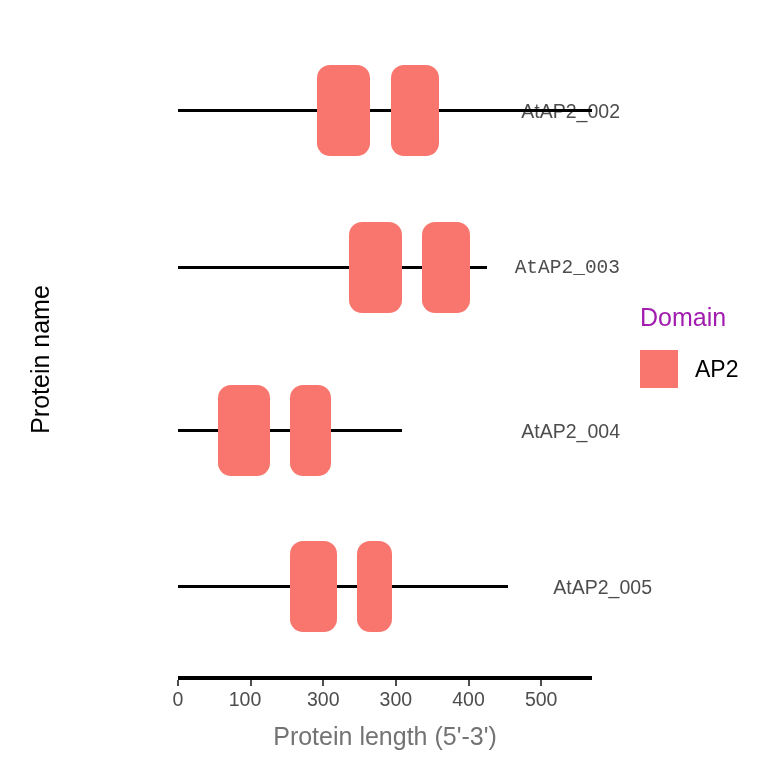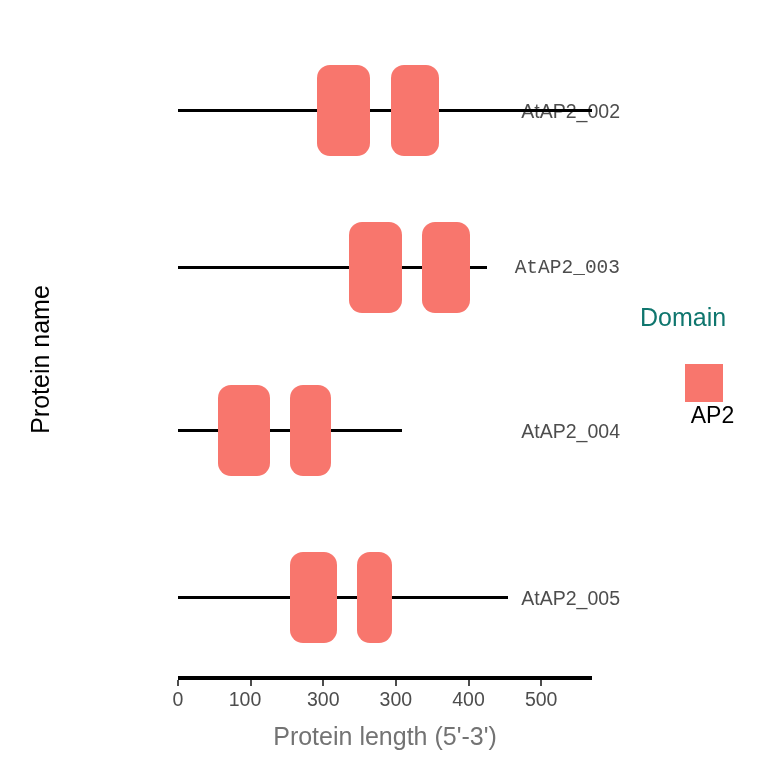--- a/index.html
+++ b/index.html
@@ -98,29 +98,28 @@
 
   
   #legend {
     position: absolute;
     left: 640px;
     top: 305px;
     width: 128px;
   }
   .legend-title {
     font-size: 25px;
-    color: #0f766e;
+    color: #a21caf;
     line-height: 1;
-    margin-bottom: 34px;
+    margin-bottom: 20px;
     white-space: nowrap;
   }
   .legend-item {
     display: flex;
     align-items: center;
-    flex-direction: column;
   }
   .legend-swatch {
     width: 38px;
     height: 38px;
     background: #F8766D;
     flex: 0 0 auto;
   }
   .legend-label {
     margin-left: 17px;
     font-size: 23px;
@@ -147,21 +146,21 @@
         <div class="protein-backbone" style="left: 178px; width: 309.411px; top: 74px;"></div>
         <div class="domain-box" title="AP2" style="left: 348.684px; width: 53.0211px; top: 29.5px; height: 91px; background: rgb(248, 118, 109);"></div>
         <div class="domain-box" title="AP2" style="left: 422.042px; width: 47.9368px; top: 29.5px; height: 91px; background: rgb(248, 118, 109);"></div>
       </div>
       <div class="protein-row" style="top: 355px;">
         <div class="protein-label" style="top: 67px;">AtAP2_004</div>
         <div class="protein-backbone" style="left: 178px; width: 223.705px; top: 74px;"></div>
         <div class="domain-box" title="AP2" style="left: 217.947px; width: 52.2947px; top: 29.5px; height: 91px; background: rgb(248, 118, 109);"></div>
         <div class="domain-box" title="AP2" style="left: 289.853px; width: 40.6737px; top: 29.5px; height: 91px; background: rgb(248, 118, 109);"></div>
       </div>
-      <div class="protein-row" style="top: 522px;">
+      <div class="protein-row" style="top: 511px; padding-left: 32px;">
         <div class="protein-label" style="top: 67px;">AtAP2_005</div>
         <div class="protein-backbone" style="left: 178px; width: 329.747px; top: 74px;"></div>
         <div class="domain-box" title="AP2" style="left: 289.853px; width: 47.2105px; top: 29.5px; height: 91px; background: rgb(248, 118, 109);"></div>
         <div class="domain-box" title="AP2" style="left: 356.674px; width: 34.8632px; top: 29.5px; height: 91px; background: rgb(248, 118, 109);"></div>
       </div>
     </div>
 
   <div id="x-axis-layer">
       <div class="x-axis-line" style="left: 178px; top: 676px; width: 414px;"></div>
       <div class="x-tick" style="left: 177px; top: 680px;"></div>

